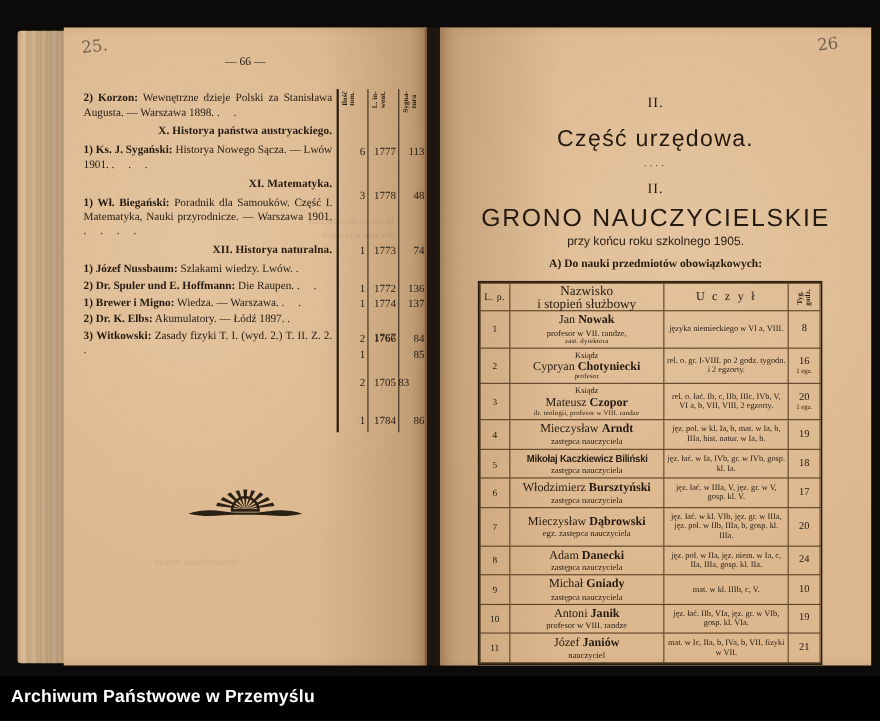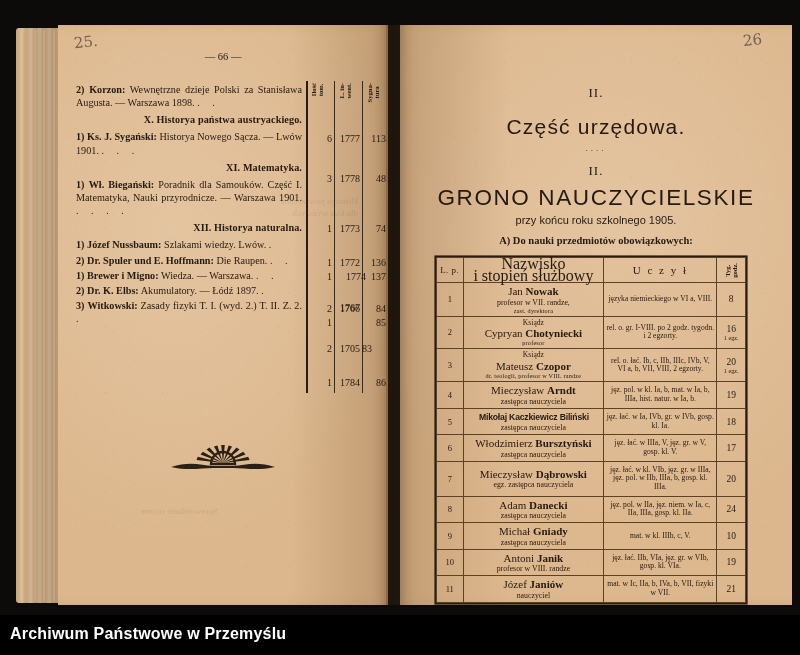--- a/index.html
+++ b/index.html
@@ -102,21 +102,21 @@
         background:rgba(222,184,142,.25);}
   #ttab td,#ttab th{border:1px solid #4a3venue;}
   #ttab td,#ttab th{border:1px solid #5a4226;padding:0;color:#241a10;
                     vertical-align:middle;}
   #ttab th{font-weight:400;}
   .c-lp{width:26px;text-align:center;font-size:8.5px;}
   .c-name{width:142px;text-align:center;}
   .c-taught{width:114px;text-align:center;}
   .c-hrs{width:28px;text-align:center;}
   .th-lp{font-size:9px;letter-spacing:.5px;}
-  .th-name{font-size:16px;line-height:12px;}
+  .th-name{font-size:12px;line-height:12px;}
   .th-taught{font-size:11px;letter-spacing:2px;}
   .th-hrs{font-size:6.6px;line-height:7.4px;}
   .th-hrs span{display:block;writing-mode:vertical-rl;transform:rotate(180deg);
                margin:0 auto;font-weight:bold;white-space:pre-line;}
   .rank-pre{font-size:7.6px;line-height:8.4px;display:block;}
   .nm{font-size:11px;line-height:12.5px;display:block;}
   .nm .sur{font-weight:bold;}
   .nm.cond{font-family:"Liberation Sans",sans-serif;font-weight:bold;
            font-size:9.4px;letter-spacing:-.2px;transform:scaleX(.92);}
   .rank{font-size:7.8px;line-height:9px;display:block;}
@@ -263,21 +263,21 @@
 
       <div class="cell" style="left:2px;width:24px;top:142px;">1</div>
       <div class="cell" style="left:30px;width:24px;top:142px;">1773</div>
       <div class="cell" style="left:58px;width:22px;top:142px;">74</div>
 
       <div class="cell" style="left:2px;width:24px;top:176px;">1</div>
       <div class="cell" style="left:30px;width:24px;top:176px;">1772</div>
       <div class="cell" style="left:58px;width:22px;top:176px;">136</div>
 
       <div class="cell" style="left:2px;width:24px;top:190px;">1</div>
-      <div class="cell" style="left:36px;width:24px;top:190px;">1774</div>
+      <div class="cell" style="left:30px;width:24px;top:190px;">1774</div>
       <div class="cell" style="left:58px;width:22px;top:190px;">137</div>
 
       <div class="cell" style="left:2px;width:24px;top:222px;">2</div>
       <div class="cell" style="left:30px;width:24px;top:222px;">1766</div>
       <div class="cell" style="left:58px;width:22px;top:222px;">84</div>
 
       <div class="cell" style="left:2px;width:24px;top:236px;">1</div>
       <div class="cell" style="left:30px;width:24px;top:221px;">1767</div>
       <div class="cell" style="left:58px;width:22px;top:236px;">85</div>
 

